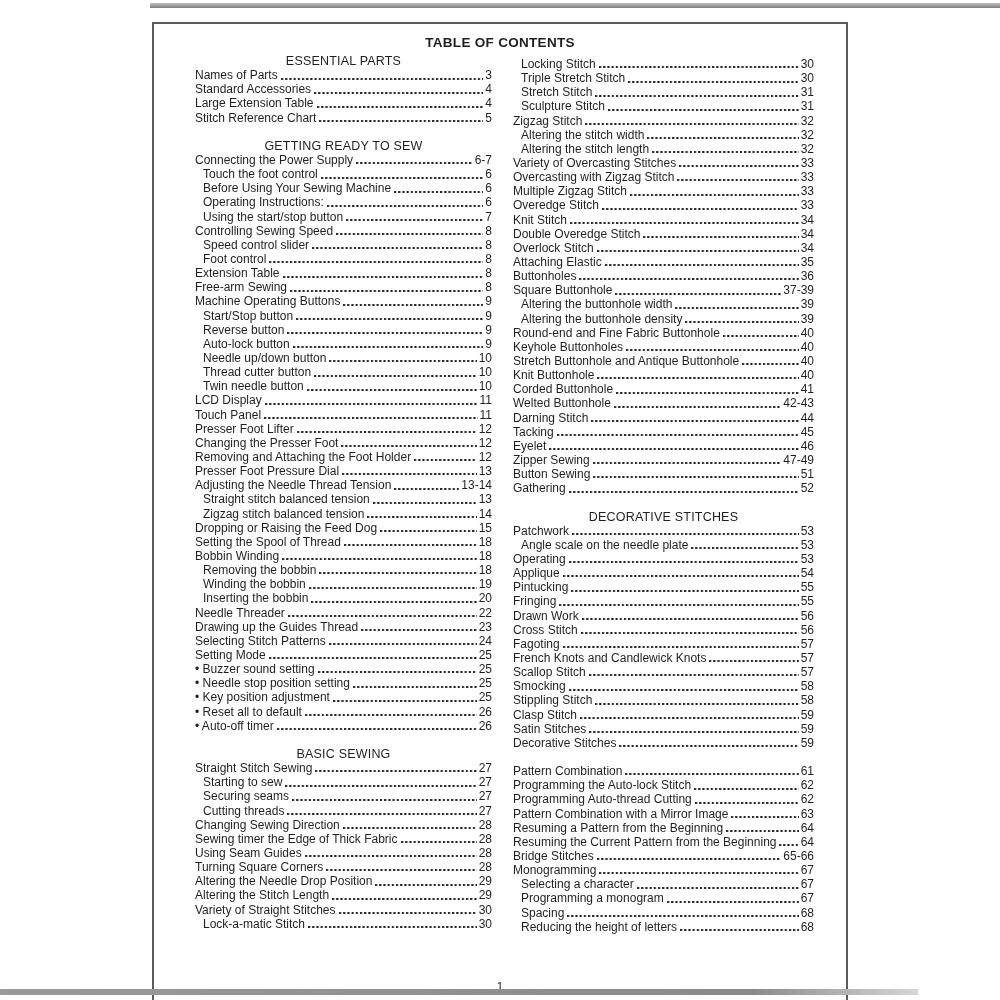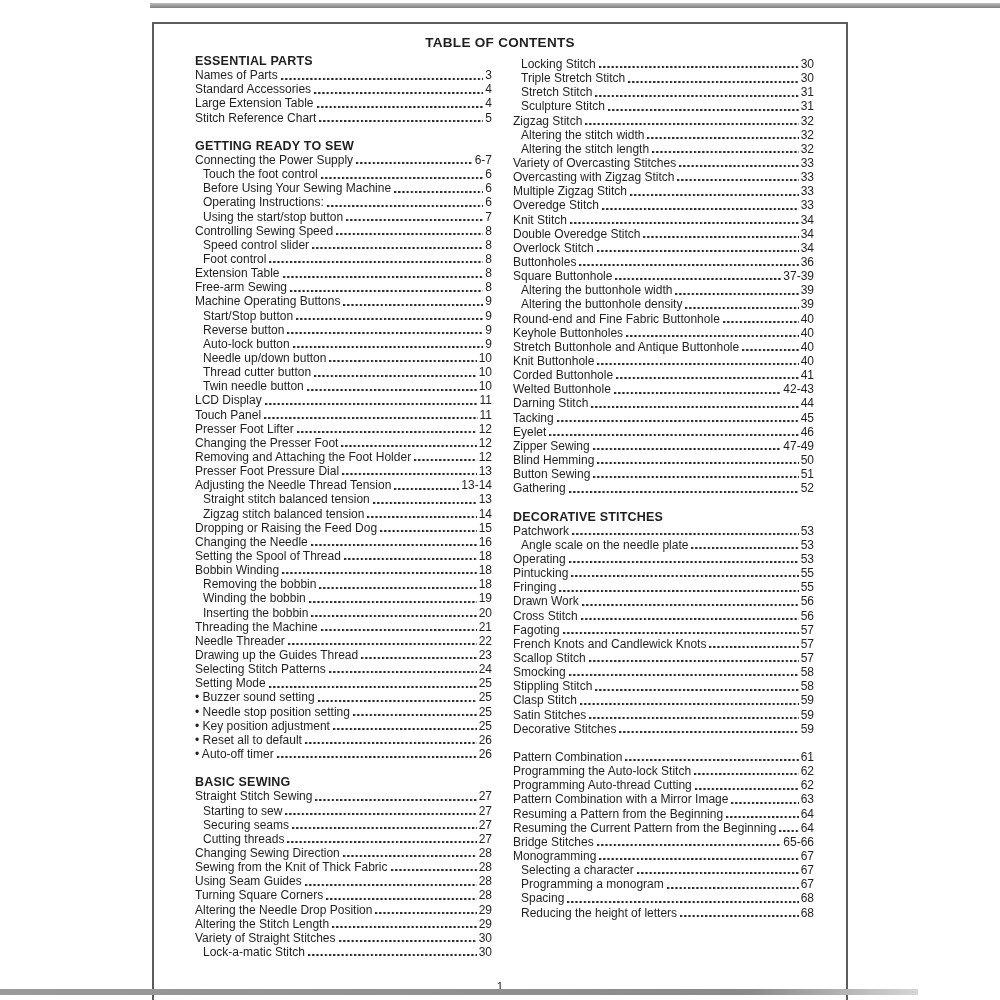--- a/index.html
+++ b/index.html
@@ -22,22 +22,22 @@
   .page-title{
     position:absolute;top:11px;left:0;width:100%;text-align:center;
     font-weight:bold;font-size:13.5px;letter-spacing:.3px;white-space:nowrap;
   }
   .col{position:absolute;}
   .col-left{left:41px;top:30px;width:297px;}
   .col-right{left:359px;top:33px;width:301px;}
   .toc-section{margin-top:14.2px;}
   .toc-section:first-child{margin-top:0;}
   .toc-heading{
-    font-weight:bold;font-size:12.5px;height:14.15px;line-height:14.15px;
-    letter-spacing:.2px;white-space:nowrap;
+    font-weight:normal;font-size:12.5px;height:14.15px;line-height:14.15px;
+    letter-spacing:.2px;white-space:nowrap;text-align:center;
   }
   .toc-row{
     display:flex;align-items:baseline;height:14.15px;line-height:14.15px;
     font-size:12px;white-space:nowrap;
   }
   .toc-row.ind{padding-left:8px;text-align:right;}
   .toc-row .t{flex:0 0 auto;}
   .toc-row .dots{
     flex:1 1 auto;min-width:6px;align-self:flex-end;height:2.2px;
     margin:0 2px 2.6px 3px;
@@ -212,25 +212,20 @@
           <span class="t">Zigzag stitch balanced tension</span>
           <span class="dots"></span>
           <span class="p">14</span>
         </div>
         <div class="toc-row">
           <span class="t">Dropping or Raising the Feed Dog</span>
           <span class="dots"></span>
           <span class="p">15</span>
         </div>
         <div class="toc-row">
-          <span class="t">Changing the Needle</span>
-          <span class="dots"></span>
-          <span class="p">16</span>
-        </div>
-        <div class="toc-row">
           <span class="t">Setting the Spool of Thread</span>
           <span class="dots"></span>
           <span class="p">18</span>
         </div>
         <div class="toc-row">
           <span class="t">Bobbin Winding</span>
           <span class="dots"></span>
           <span class="p">18</span>
         </div>
         <div class="toc-row ind">
@@ -240,25 +235,20 @@
         </div>
         <div class="toc-row ind">
           <span class="t">Winding the bobbin</span>
           <span class="dots"></span>
           <span class="p">19</span>
         </div>
         <div class="toc-row ind">
           <span class="t">Inserting the bobbin</span>
           <span class="dots"></span>
           <span class="p">20</span>
-        </div>
-        <div class="toc-row">
-          <span class="t">Threading the Machine</span>
-          <span class="dots"></span>
-          <span class="p">21</span>
         </div>
         <div class="toc-row">
           <span class="t">Needle Threader</span>
           <span class="dots"></span>
           <span class="p">22</span>
         </div>
         <div class="toc-row">
           <span class="t">Drawing up the Guides Thread</span>
           <span class="dots"></span>
           <span class="p">23</span>
@@ -320,21 +310,21 @@
           <span class="t">Cutting threads</span>
           <span class="dots"></span>
           <span class="p">27</span>
         </div>
         <div class="toc-row">
           <span class="t">Changing Sewing Direction</span>
           <span class="dots"></span>
           <span class="p">28</span>
         </div>
         <div class="toc-row">
-          <span class="t">Sewing from the Knit of Thick Fabric</span>
+          <span class="t">Sewing timer the Edge of Thick Fabric</span>
           <span class="dots"></span>
           <span class="p">28</span>
         </div>
         <div class="toc-row">
           <span class="t">Using Seam Guides</span>
           <span class="dots"></span>
           <span class="p">28</span>
         </div>
         <div class="toc-row">
           <span class="t">Turning Square Corners</span>
@@ -429,20 +419,25 @@
           <span class="t">Double Overedge Stitch</span>
           <span class="dots"></span>
           <span class="p">34</span>
         </div>
         <div class="toc-row">
           <span class="t">Overlock Stitch</span>
           <span class="dots"></span>
           <span class="p">34</span>
         </div>
         <div class="toc-row">
+          <span class="t">Attaching Elastic</span>
+          <span class="dots"></span>
+          <span class="p">35</span>
+        </div>
+        <div class="toc-row">
           <span class="t">Buttonholes</span>
           <span class="dots"></span>
           <span class="p">36</span>
         </div>
         <div class="toc-row">
           <span class="t">Square Buttonhole</span>
           <span class="dots"></span>
           <span class="p">37-39</span>
         </div>
         <div class="toc-row ind">
@@ -497,25 +492,20 @@
         </div>
         <div class="toc-row">
           <span class="t">Eyelet</span>
           <span class="dots"></span>
           <span class="p">46</span>
         </div>
         <div class="toc-row">
           <span class="t">Zipper Sewing</span>
           <span class="dots"></span>
           <span class="p">47-49</span>
-        </div>
-        <div class="toc-row">
-          <span class="t">Blind Hemming</span>
-          <span class="dots"></span>
-          <span class="p">50</span>
         </div>
         <div class="toc-row">
           <span class="t">Button Sewing</span>
           <span class="dots"></span>
           <span class="p">51</span>
         </div>
         <div class="toc-row">
           <span class="t">Gathering</span>
           <span class="dots"></span>
           <span class="p">52</span>
@@ -530,20 +520,25 @@
         </div>
         <div class="toc-row ind">
           <span class="t">Angle scale on the needle plate</span>
           <span class="dots"></span>
           <span class="p">53</span>
         </div>
         <div class="toc-row">
           <span class="t">Operating</span>
           <span class="dots"></span>
           <span class="p">53</span>
+        </div>
+        <div class="toc-row">
+          <span class="t">Applique</span>
+          <span class="dots"></span>
+          <span class="p">54</span>
         </div>
         <div class="toc-row">
           <span class="t">Pintucking</span>
           <span class="dots"></span>
           <span class="p">55</span>
         </div>
         <div class="toc-row">
           <span class="t">Fringing</span>
           <span class="dots"></span>
           <span class="p">55</span>

